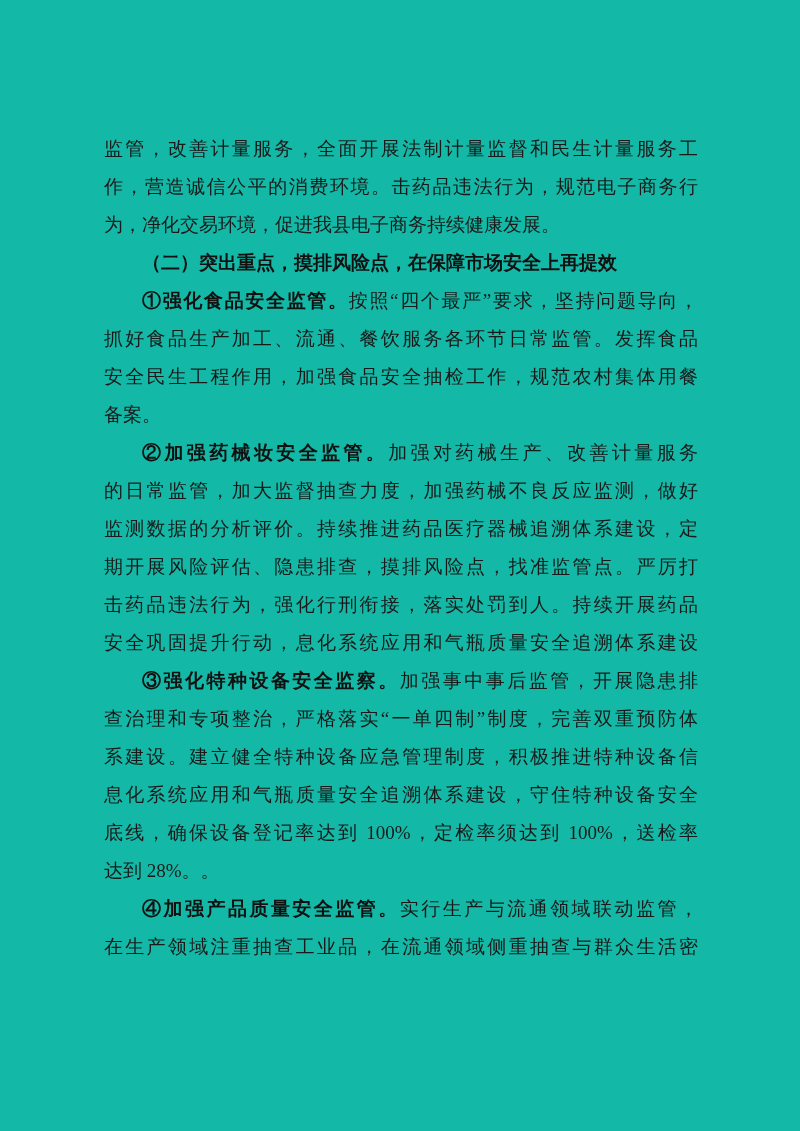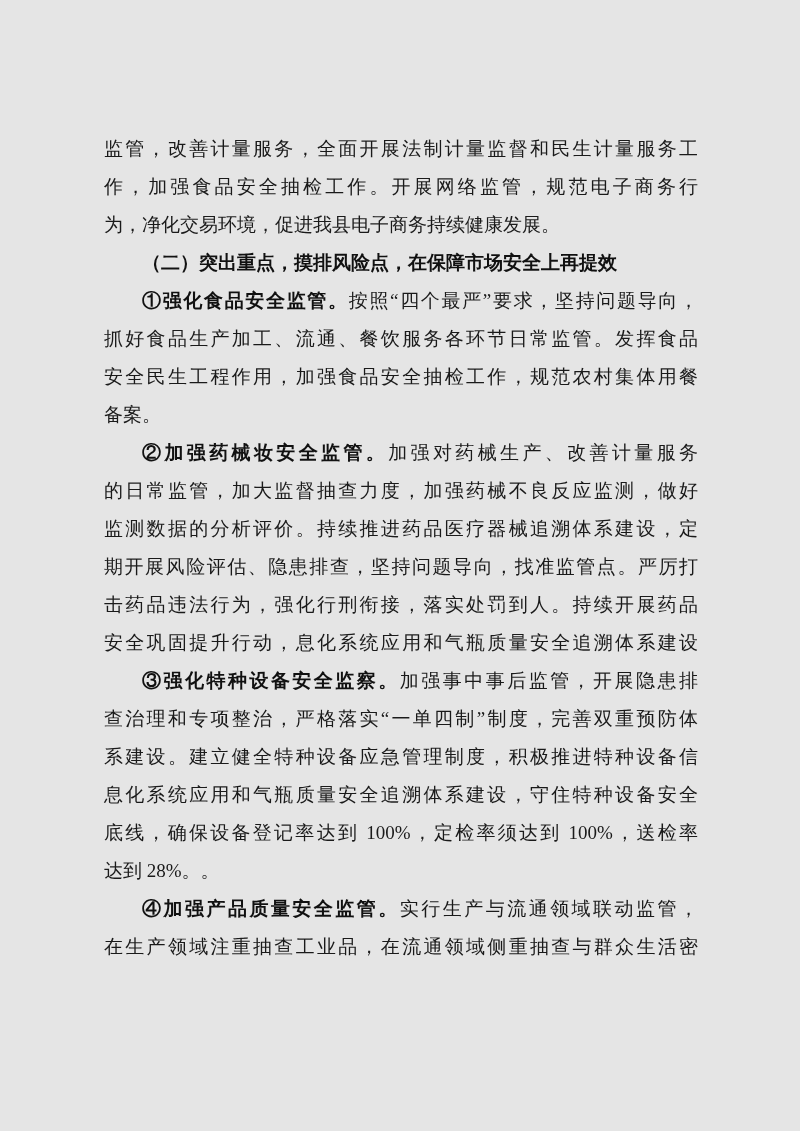--- a/index.html
+++ b/index.html
@@ -4,21 +4,21 @@
 <style>
   html, body {
     margin: 0;
     padding: 0;
     background: #ffffff;
   }
   .page {
     position: relative;
     width: 800px;
     height: 1131px;
-    background: #e5e5e5;
+    background: #14b8a6;
     overflow: hidden;
     font-family: "Liberation Serif", "DejaVu Serif", serif;
     color: #1a1a1a;
   }
   .doc-body {
     position: absolute;
     left: 104px;
     top: 130px;
     width: 594px;
   }
@@ -45,31 +45,31 @@
     font-weight: 700;
     color: #111111;
   }
 </style>
 </head>
 <body>
 
 <div class="page">
   <div class="doc-body">
       <div class="line just"><span>监管，改善计量服务，全面开展法制计量监督和民生计量服务工</span></div>
-      <div class="line just"><span>作，加强食品安全抽检工作。开展网络监管，规范电子商务行</span></div>
+      <div class="line just"><span>作，营造诚信公平的消费环境。击药品违法行为，规范电子商务行</span></div>
       <div class="line"><span>为，净化交易环境，促进我县电子商务持续健康发展。</span></div>
       <div class="line heading ind"><span>（二）突出重点，摸排风险点，在保障市场安全上再提效</span></div>
       <div class="line just ind"><span class="lead-bold">①强化食品安全监管。</span><span>按照“四个最严”要求，坚持问题导向，</span></div>
       <div class="line just"><span>抓好食品生产加工、流通、餐饮服务各环节日常监管。发挥食品</span></div>
       <div class="line just"><span>安全民生工程作用，加强食品安全抽检工作，规范农村集体用餐</span></div>
       <div class="line"><span>备案。</span></div>
       <div class="line just ind"><span class="lead-bold">②加强药械妆安全监管。</span><span>加强对药械生产、改善计量服务</span></div>
       <div class="line just"><span>的日常监管，加大监督抽查力度，加强药械不良反应监测，做好</span></div>
       <div class="line just"><span>监测数据的分析评价。持续推进药品医疗器械追溯体系建设，定</span></div>
-      <div class="line just"><span>期开展风险评估、隐患排查，坚持问题导向，找准监管点。严厉打</span></div>
+      <div class="line just"><span>期开展风险评估、隐患排查，摸排风险点，找准监管点。严厉打</span></div>
       <div class="line just"><span>击药品违法行为，强化行刑衔接，落实处罚到人。持续开展药品</span></div>
       <div class="line just"><span>安全巩固提升行动，息化系统应用和气瓶质量安全追溯体系建设</span></div>
       <div class="line just ind"><span class="lead-bold">③强化特种设备安全监察。</span><span>加强事中事后监管，开展隐患排</span></div>
       <div class="line just"><span>查治理和专项整治，严格落实“一单四制”制度，完善双重预防体</span></div>
       <div class="line just"><span>系建设。建立健全特种设备应急管理制度，积极推进特种设备信</span></div>
       <div class="line just"><span>息化系统应用和气瓶质量安全追溯体系建设，守住特种设备安全</span></div>
       <div class="line just"><span>底线，确保设备登记率达到 100%，定检率须达到 100%，送检率</span></div>
       <div class="line"><span>达到 28%。。</span></div>
       <div class="line just ind"><span class="lead-bold">④加强产品质量安全监管。</span><span>实行生产与流通领域联动监管，</span></div>
       <div class="line just"><span>在生产领域注重抽查工业品，在流通领域侧重抽查与群众生活密</span></div>

